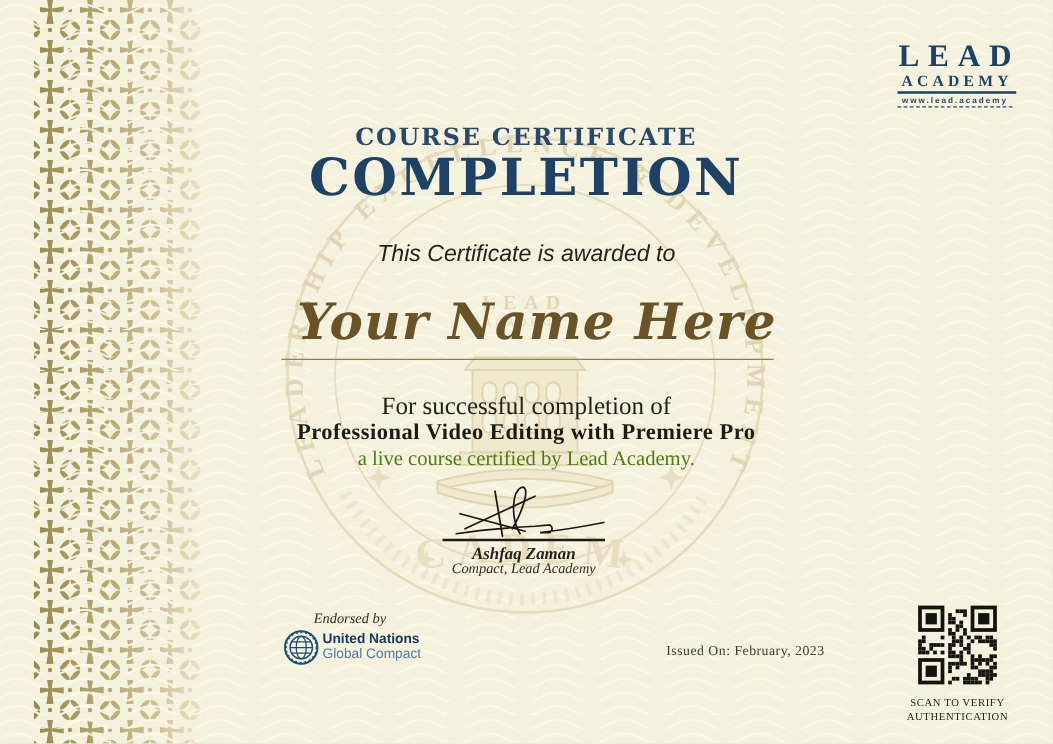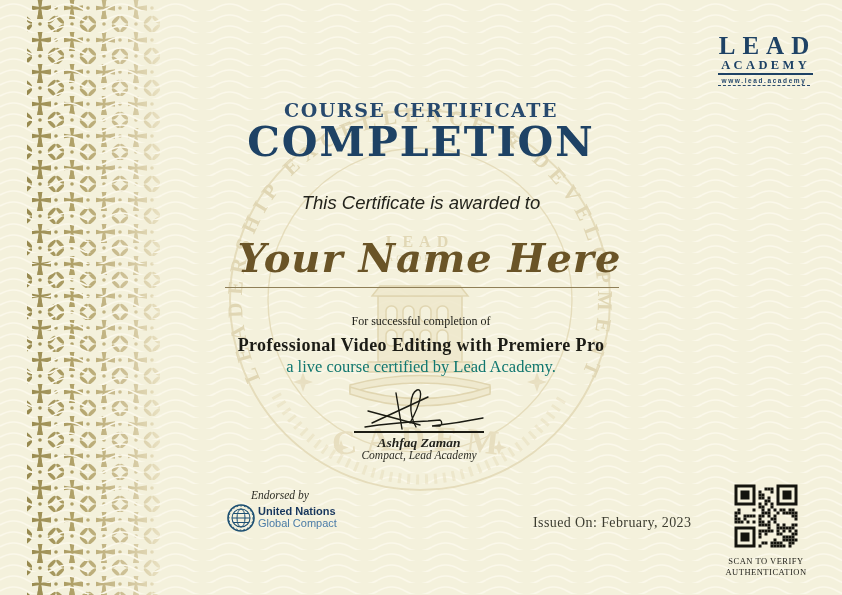--- a/index.html
+++ b/index.html
@@ -11,36 +11,36 @@
   .brand-name{font-family:"Liberation Serif",serif;font-weight:bold;font-size:25px;letter-spacing:7px;line-height:1;margin-right:-7px;}
   .brand-sub{font-family:"Liberation Serif",serif;font-weight:bold;font-size:12.5px;letter-spacing:3.4px;line-height:1.15;margin-right:-3.4px;border-bottom:2px solid #1e4265;padding-bottom:1px;}
   .brand-url{font-family:"Liberation Sans",sans-serif;font-weight:bold;font-size:6.5px;letter-spacing:1.6px;margin-top:2px;color:#27496d;border-bottom:1px dashed #27496d;padding-bottom:1px;}
 
   .kicker{position:absolute;top:99px;left:0;right:0;text-align:center;font-weight:bold;font-size:19px;letter-spacing:1.5px;color:#27496d;font-family:"DejaVu Serif",serif;}
   .title{position:absolute;top:118px;left:0;right:0;text-align:center;font-weight:bold;font-size:41px;letter-spacing:2px;color:#1e4265;font-family:"DejaVu Serif",serif;}
   .awarded{position:absolute;top:192px;left:0;right:0;text-align:center;font-style:italic;font-size:18.5px;color:#23231c;font-family:Liberation Sans, sans-serif;}
   .recipient{position:absolute;top:234px;left:17px;right:0;text-align:center;font-style:italic;font-weight:bold;font-size:40px;color:#6a5427;font-family:"DejaVu Serif",serif;letter-spacing:1px;}
   .name-line{position:absolute;top:287px;left:225px;width:394px;height:1px;background:#8f7f57;}
 
-  .body-line1{position:absolute;top:314px;left:0;right:0;text-align:center;font-size:12px;color:#23231c;}
+  .body-line1{position:absolute;top:314px;left:0;right:0;text-align:center;font-size:20px;color:#23231c;}
   .body-course{position:absolute;top:335px;left:0;right:0;text-align:center;font-size:18px;font-weight:bold;color:#1c1c16;letter-spacing:.4px;}
-  .body-line2{position:absolute;top:357px;left:0;right:0;text-align:center;font-size:16.5px;color:#0f766e;}
+  .body-line2{position:absolute;top:357px;left:0;right:0;text-align:center;font-size:16.5px;color:#4d7c0f;}
 
   .sig-svg{position:absolute;left:350px;top:385px;z-index:2;}
   .sig-line{position:absolute;top:431px;left:354px;width:130px;height:1.5px;background:#1c1c14;}
   .sig-name{position:absolute;top:435px;left:279px;width:280px;text-align:center;font-weight:bold;font-style:italic;font-size:13.5px;color:#23231c;}
   .sig-role{position:absolute;top:449px;left:279px;width:280px;text-align:center;font-style:italic;font-size:11.5px;color:#2c2c24;}
 
   .endorsed-label{position:absolute;top:489px;left:251px;font-style:italic;font-size:11.5px;color:#2c2c24;}
   .un-logo{position:absolute;top:504px;left:227px;z-index:2;display:flex;align-items:center;}
   .un-text{margin-left:3px;font-family:"Liberation Sans",sans-serif;line-height:1.05;}
   .un-line1{font-weight:bold;font-size:11px;color:#17365d;}
   .un-line2{font-size:11px;color:#4a7ba6;}
 
-  .issued{position:absolute;top:515px;left:533px;font-size:14px;letter-spacing:.4px;color:#3c3c30;}
+  .issued{position:absolute;top:515px;left:533px;font-size:11px;letter-spacing:.4px;color:#3c3c30;}
 
   .qr-wrap{position:absolute;top:483px;left:733px;z-index:2;text-align:center;width:66px;}
   .qr-caption{font-size:8.5px;letter-spacing:.5px;color:#23231c;line-height:1.25;margin-top:3px;white-space:nowrap;margin-left:-8px;width:82px;}
 </style>
 </head>
 <body>
 
 <div class="certificate">
 
   <svg class="bg-svg" width="842" height="595" viewBox="0 0 842 595">

